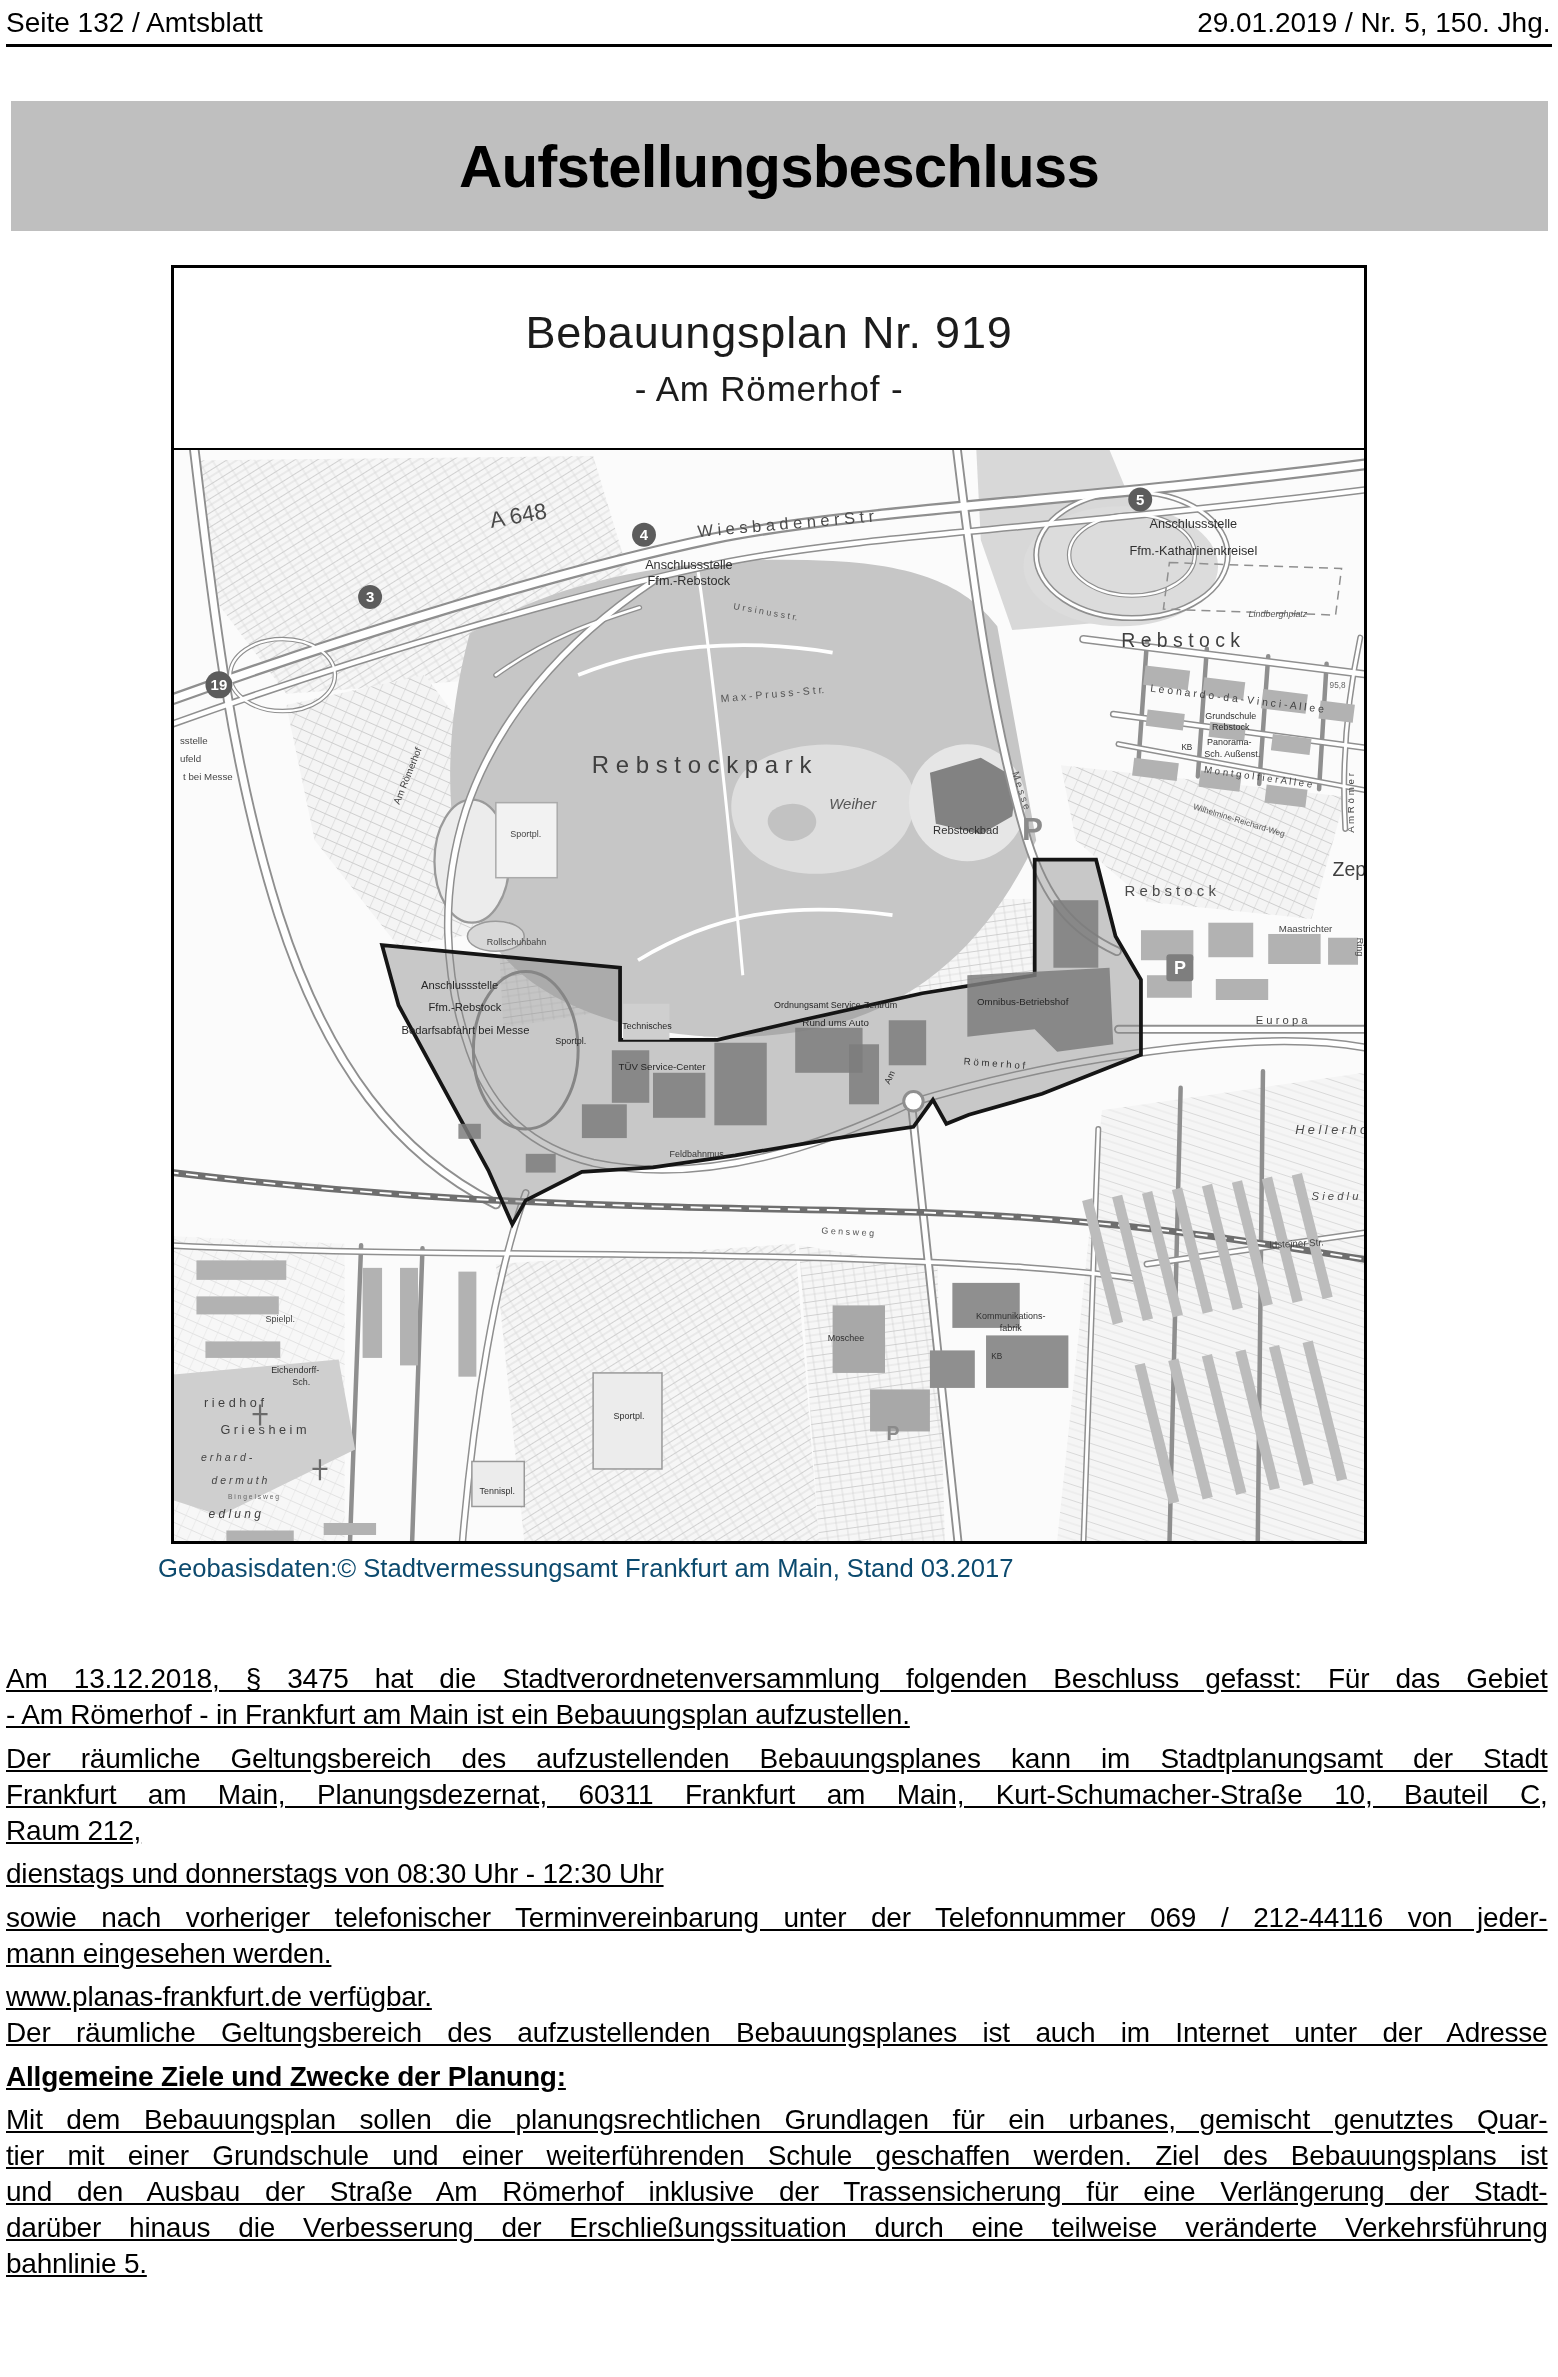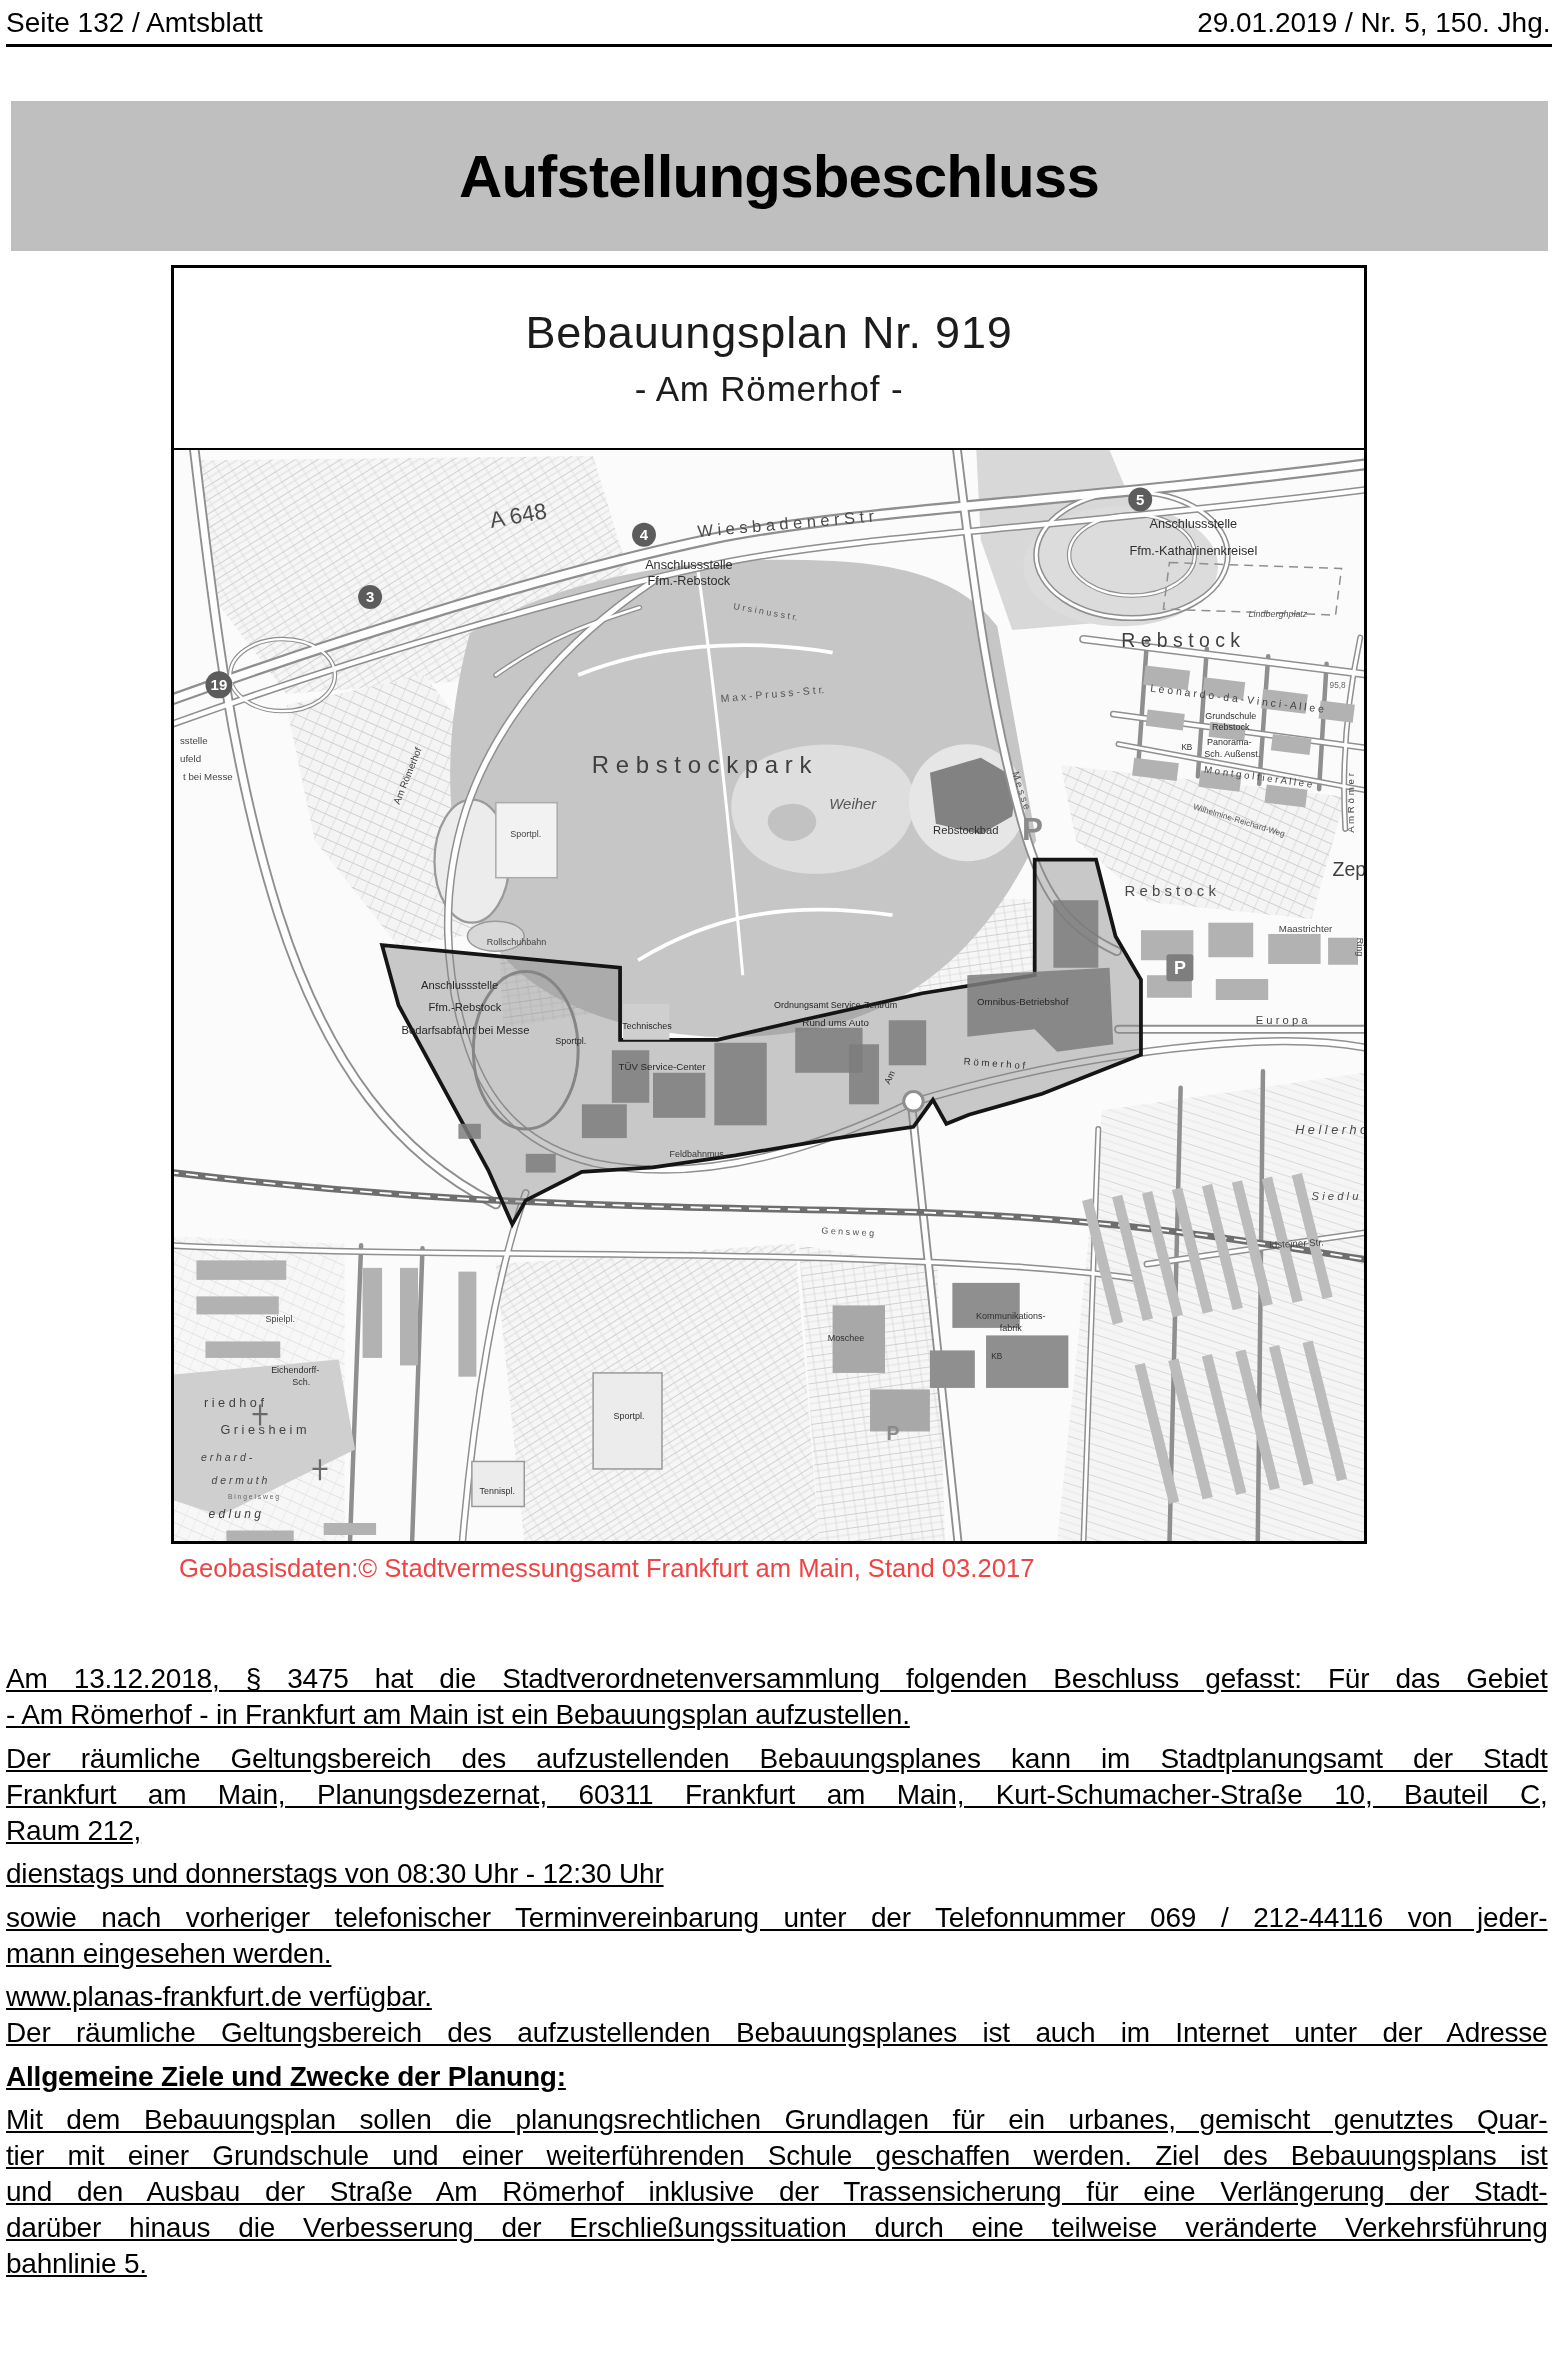--- a/index.html
+++ b/index.html
@@ -4,33 +4,33 @@
 <style>
   html,body{margin:0;padding:0;background:#ffffff;}
   .page{position:relative;width:1558px;height:2377px;background:#ffffff;overflow:hidden;
         font-family:"Liberation Sans","DejaVu Sans",sans-serif;color:#000;}
   
   .hdr{position:absolute;left:6px;right:7.5px;top:6px;font-size:28px;line-height:33px;}
   .hdr .l{float:left;}
   .hdr .r{float:right;}
   .hdr-rule{position:absolute;left:6px;right:6px;top:44px;height:3px;background:#000;}
   
-  .banner{position:absolute;left:10.5px;right:10.5px;top:101px;height:150px;background:#bfbfbf;
+  .banner{position:absolute;left:10.5px;right:10.5px;top:101px;height:130px;background:#bfbfbf;
           display:flex;align-items:center;justify-content:center;}
   .banner h1{margin:0;font-size:60px;font-weight:bold;letter-spacing:-0.8px;}
   
   .map-frame{position:absolute;left:171px;top:265px;width:1196px;height:1279px;
              border:3px solid #000;box-sizing:border-box;background:#fff;}
   .map-title{height:180px;border-bottom:2.3px solid #000;display:flex;flex-direction:column;
              align-items:center;justify-content:center;background:#fff;}
   .map-title .t1{font-size:45px;color:#1c1c1c;letter-spacing:0.8px;}
   .map-title .t2{font-size:35px;color:#1c1c1c;margin-top:10.5px;letter-spacing:0.8px;}
   .map-svg-wrap{position:absolute;left:0;top:182px;right:0;bottom:0;}
   svg.citymap{display:block;width:100%;height:100%;}
-  .caption{position:absolute;left:179px;top:1554px;font-size:25.6px;color:#ef4444;}
+  .caption{position:absolute;left:158px;top:1554px;font-size:25.6px;color:#0c4a6e;}
   
   .bodytext{position:absolute;left:6px;right:10.5px;top:1661px;font-size:28px;line-height:36px;letter-spacing:-0.2px;}
   .para{margin:0 0 7.5px 0;}
   .para.bold{font-weight:bold;}
   .jline{text-align:justify;text-align-last:justify;text-decoration:underline;}
   .jline.last{text-align-last:left;}
   .signature{position:absolute;right:42px;top:2294px;font-weight:bold;font-size:30px;line-height:35px;text-align:left;}
 </style>
 </head>
 <body>

